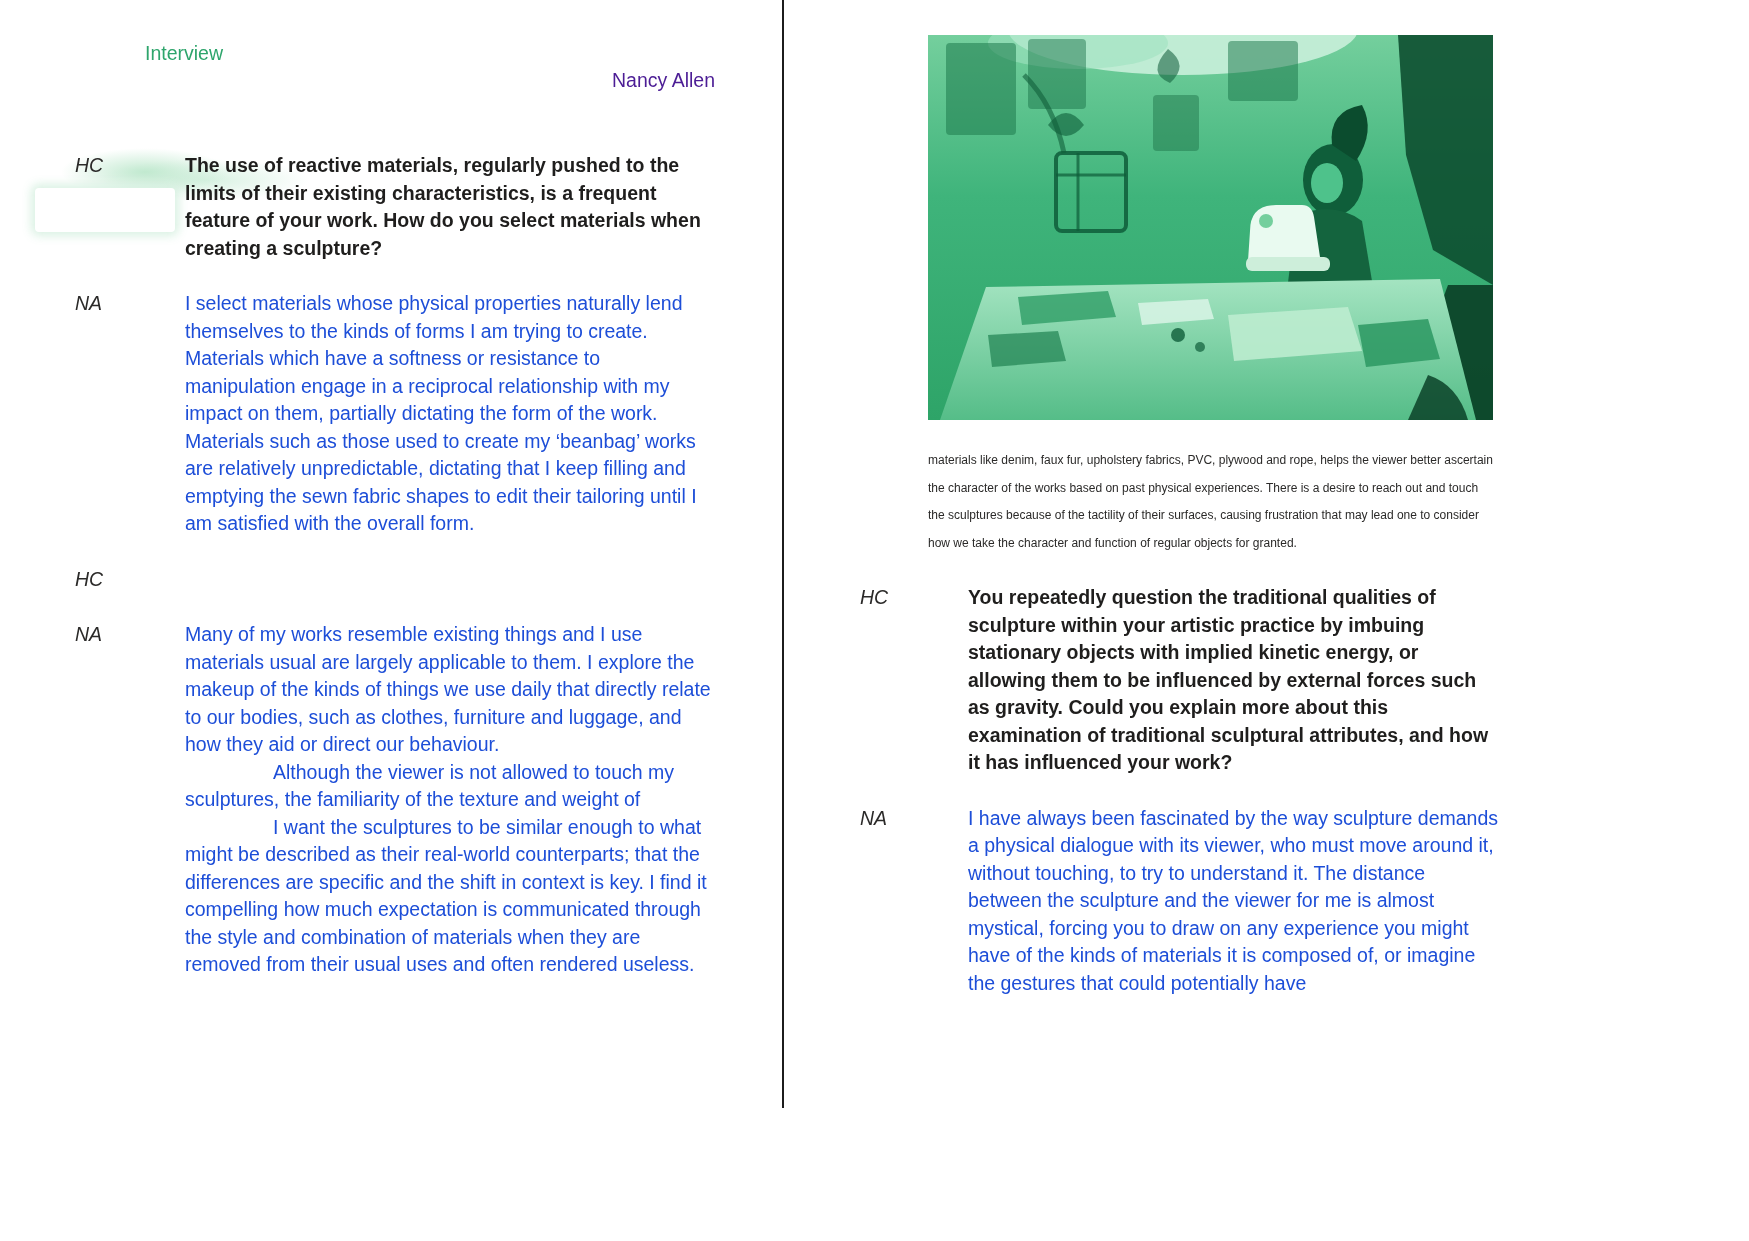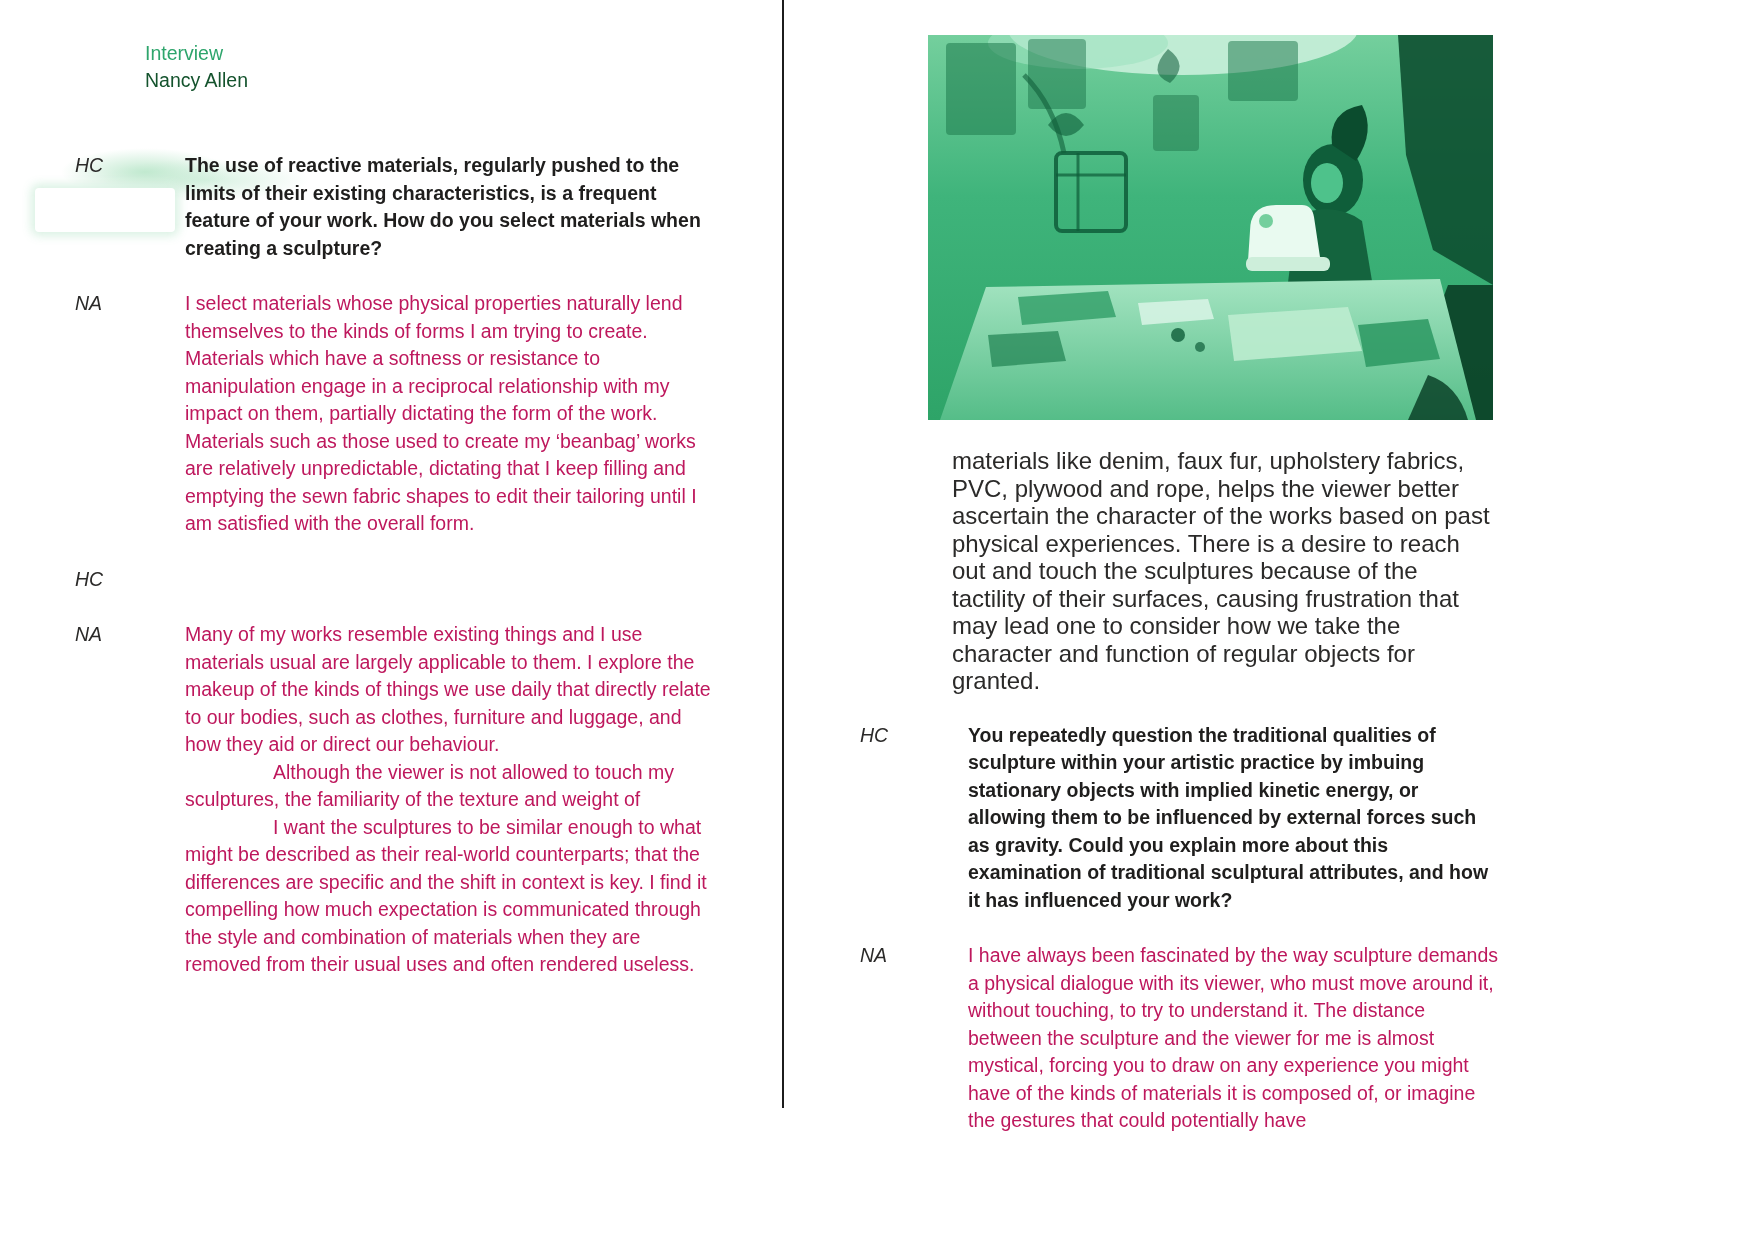--- a/index.html
+++ b/index.html
@@ -27,41 +27,41 @@
     position: absolute;
     left: 75px; top: 40px;
     width: 640px;
     z-index: 1;
   }
   .page-header { margin-left: 70px; }
   .kicker {
     font-size: 19.5px; line-height: 27px;
     font-weight: 400;
   }
-  .author { font-size: 19.5px; line-height: 27px; color: #14532d; }
+  .author { font-size: 19.5px; line-height: 27px; color: #4c1d95; text-align: right; }
 
   .qa-list-left { margin-top: 58px; }
   .qa-list-right { }
 
   .qa-row {
     display: grid;
     grid-template-columns: 70px 1fr;
     margin-top: 28px;
   }
   .qa-row:first-child { margin-top: 0; }
   .speaker {
     font-size: 19.5px; line-height: 27.5px;
     color: #2b2a29;
     font-style: italic;
   }
   .speech { max-width: 567px; margin-left: 40px; }
   .speech p {
     font-size: 19.5px;
     line-height: 27.5px;
-    color: #be185d;
+    color: #1d4ed8;
   }
   .speech.question p {
     font-weight: 700;
     color: #1f1e1d;
   }
   .speech p.indent { text-indent: 88px; }
 
   
   .highlight-artifact {
     position: absolute;
@@ -97,21 +97,21 @@
     margin: 35px 0 0 68px;
     width: 565px; height: 385px;
     overflow: hidden;
   }
   .photo-figure svg { display: block; }
   .continuation-wrap {
     margin: 27px 0 0 68px;
     max-width: 567px;
   }
   .continuation-wrap p {
-    font-size: 24px; line-height: 27.5px; color: #2b2a29; margin-left: 24px;
+    font-size: 12px; line-height: 27.5px; color: #2b2a29;
   }
   .qa-list-right { margin-top: 27px; }
   .page-right .qa-row { grid-template-columns: 68px 1fr; }
 </style>
 </head>
 <body>
 
 <div class="spread">
 
   <div class="divider"></div>

